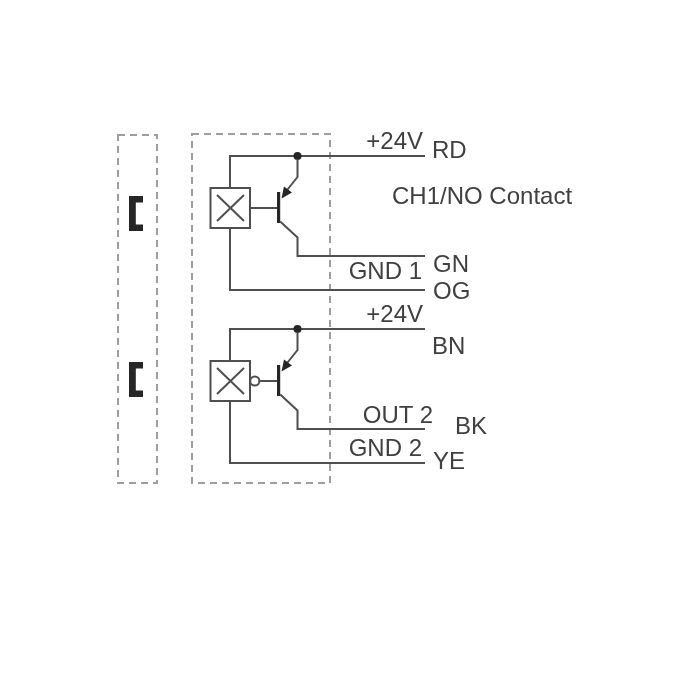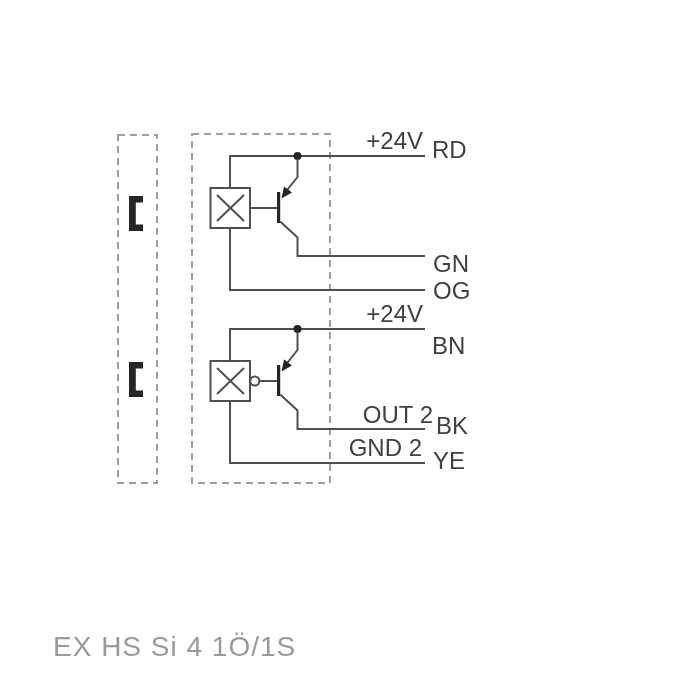--- a/index.html
+++ b/index.html
@@ -84,25 +84,26 @@
         <line class="wire" x1="217" y1="368" x2="244" y2="394"></line>
         <line class="wire" x1="244" y1="368" x2="217" y2="394"></line>
       </g>
       <polyline class="wire" points="280.2,394.5 297.5,410.5 297.5,429 425,429"></polyline>
       <polyline class="wire" points="230,401 230,463 425,463"></polyline>
     </g>
   </svg>
 
   <div class="lbl right" style="left:320px;top:129px;width:103px;">+24V</div>
   <div class="lbl" style="left:432px;top:138px;">RD</div>
+  <div class="lbl" style="left:392px;top:184px;">CH1/NO Contact</div>
   <div class="lbl" style="left:433px;top:252px;">GN</div>
+  <div class="lbl right" style="left:320px;top:259px;width:102px;">GND 1</div>
   <div class="lbl" style="left:433px;top:279px;text-align:center;">OG</div>
 
   <div class="lbl right" style="left:320px;top:302px;width:103px;">+24V</div>
   <div class="lbl" style="left:432px;top:314px;margin-top:20px;">BN</div>
   <div class="lbl right" style="left:331px;top:403px;width:102px;">OUT 2</div>
-  <div class="lbl" style="left:436px;top:414px;text-align:right;">BK</div>
+  <div class="lbl" style="left:455px;top:414px;text-align:right;">BK</div>
   <div class="lbl right" style="left:320px;top:436px;width:102px;">GND 2</div>
   <div class="lbl" style="left:433px;top:449px;">YE</div>
 
-  <div class="footer-lbl" style="left:53px;top:633px;">EX HS Si 4 1Ö/1S</div>
 
 </div>
 
 </body></html>

